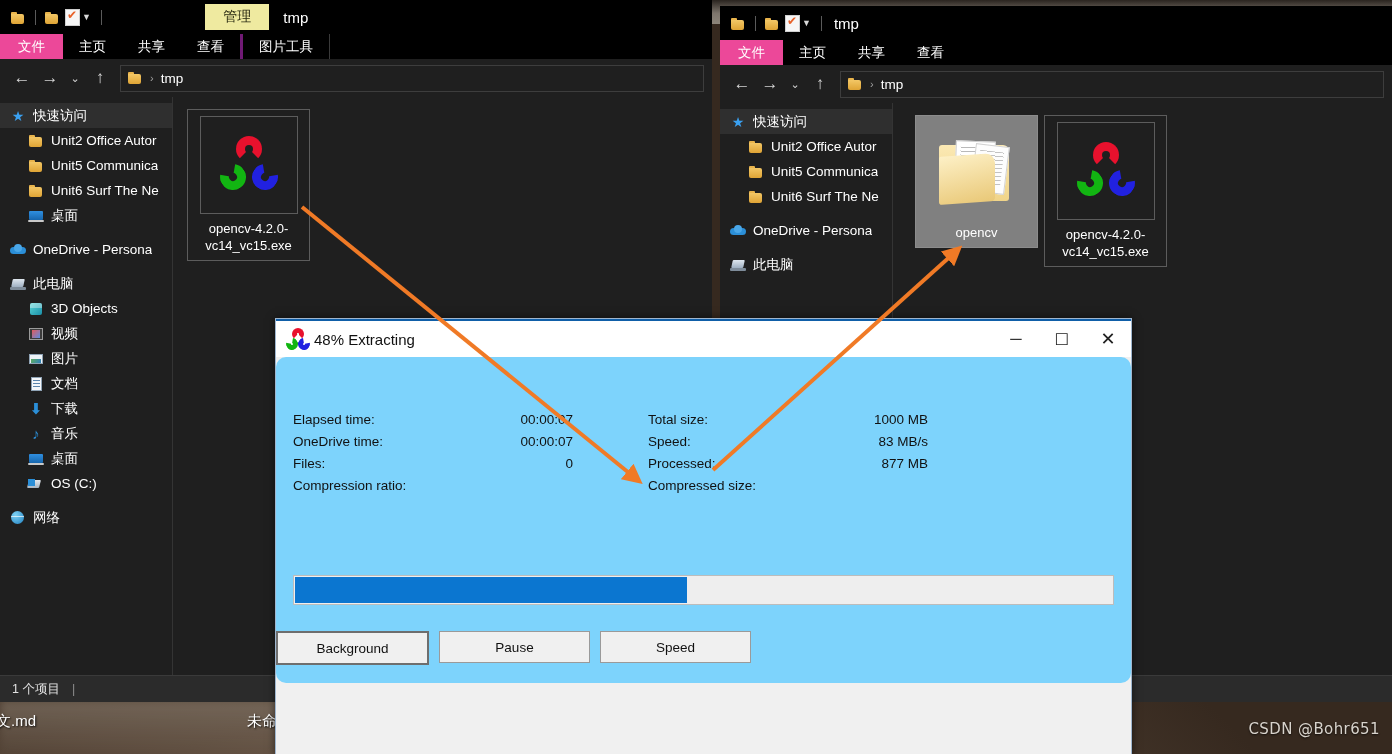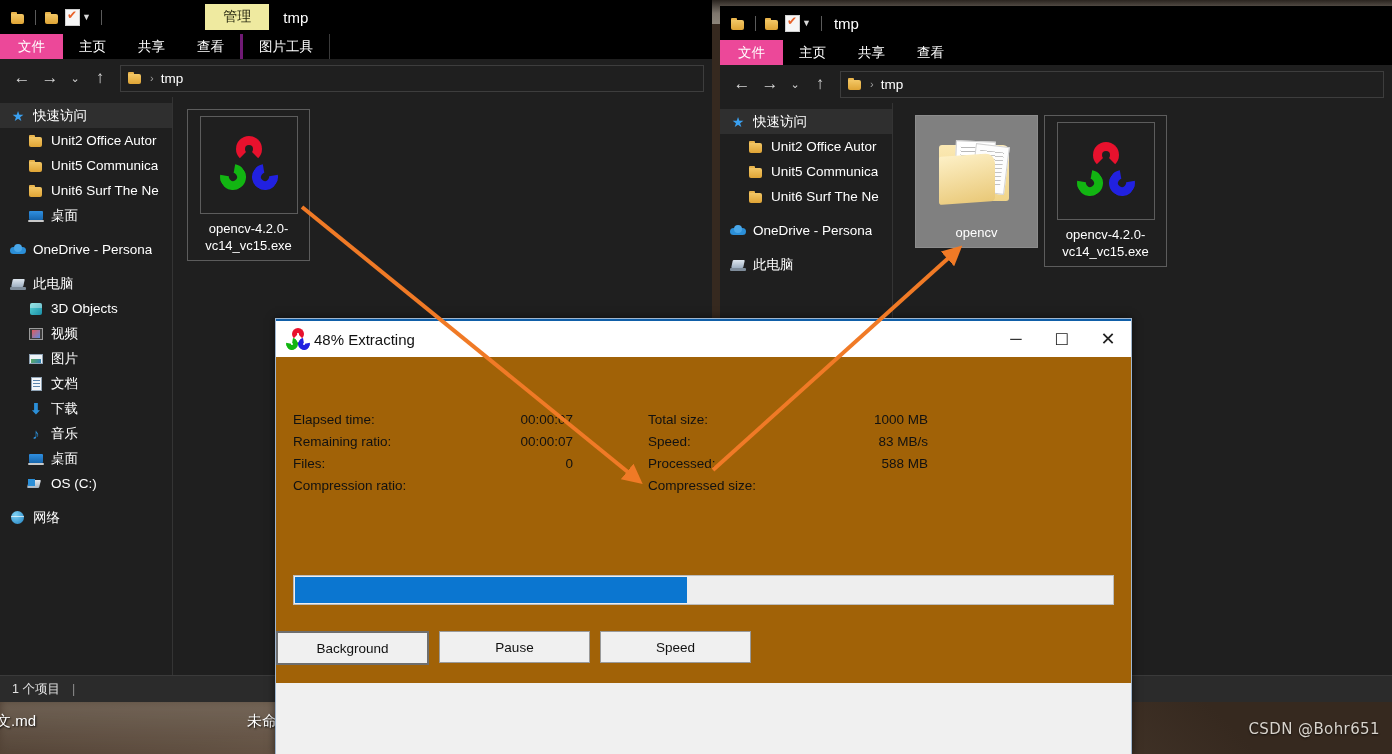--- a/index.html
+++ b/index.html
@@ -136,21 +136,21 @@
   .dlg-ico{width:22px;height:22px;position:relative;margin-right:6px;}
   .dlg-ico .cring{border-width:5px;}
   .dlg-ico .cring.r{width:12px;height:12px;top:0;left:6px;}
   .dlg-ico .cring.g{width:12px;height:12px;top:10px;left:0px;}
   .dlg-ico .cring.b{width:12px;height:12px;top:10px;left:12px;}
   .dlg-title-text{font-size:15px;color:#111111;}
   .dlg-btns{margin-left:auto;display:flex;height:36px;}
   .dlg-btn{width:46px;height:36px;display:flex;align-items:center;justify-content:center;
     color:#222;font-size:16px;}
   .dlg-btn.close{font-size:18px;}
-  .dlg-body{background:#a16207;height:326px;position:relative;}
+  .dlg-body{background:#7dd3fc;height:326px;position:relative;border-radius:10px;}
   .stats{position:absolute;left:17px;top:55px;right:17px;}
   .stat-grid{display:grid;grid-template-columns:175px 105px 75px 175px 105px;
     row-gap:7px;font-size:13.5px;color:#111111;}
   .stat-val{text-align:right;}
   .pbar-wrap{position:absolute;left:17px;right:17px;top:218px;height:30px;
     background:#eeeeee;border:1px solid #bcbcbc;box-sizing:border-box;padding:1px;}
   .pbar{height:100%;background:#0b76d0;}
   .dlg-actions{position:absolute;left:0;right:0;bottom:18px;display:flex;
     justify-content:flex-start;gap:10px;padding-right:12px;}
   .dlg-action{width:149px;height:30px;background:#f0f0f0;border:1px solid #9a9a9a;
@@ -388,30 +388,30 @@
   </div>
 
   <div class="dlg-body">
     <div class="stats">
       <div class="stat-grid" id="stat-grid">
           <div class="">Elapsed time:</div>
           <div class="stat-val">00:00:07</div>
           <div class=""></div>
           <div class="">Total size:</div>
           <div class="stat-val">1000 MB</div>
-          <div class="">Remaining ratio:</div>
+          <div class="">OneDrive time:</div>
           <div class="stat-val">00:00:07</div>
           <div class=""></div>
           <div class="">Speed:</div>
           <div class="stat-val">83 MB/s</div>
           <div class="">Files:</div>
           <div class="stat-val">0</div>
           <div class=""></div>
           <div class="">Processed:</div>
-          <div class="stat-val">588 MB</div>
+          <div class="stat-val">877 MB</div>
           <div class="">Compression ratio:</div>
           <div class="stat-val"></div>
           <div class=""></div>
           <div class="">Compressed size:</div>
           <div class="stat-val"></div>
         </div>
     </div>
 
     <div class="pbar-wrap">
       <div class="pbar" id="pbar" style="width: 48%;"></div>

